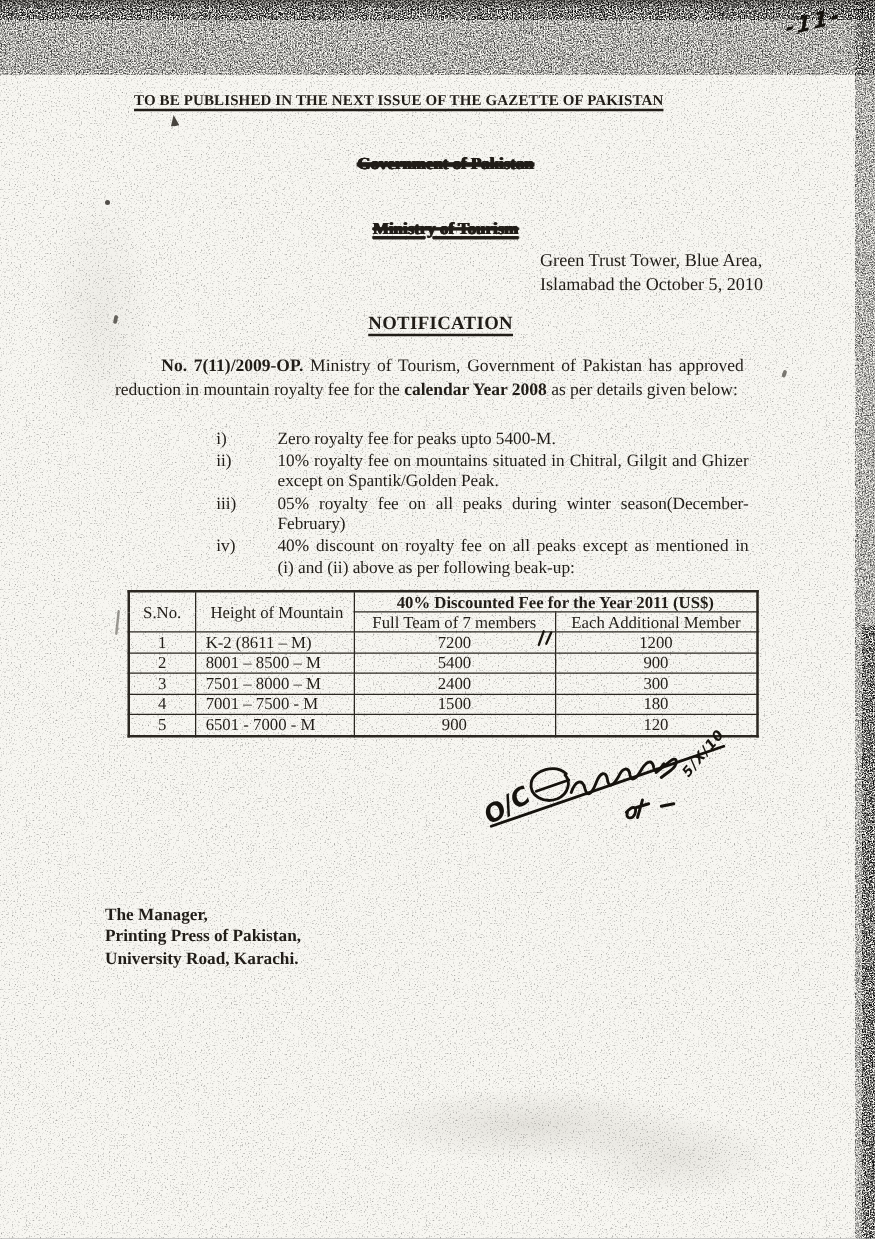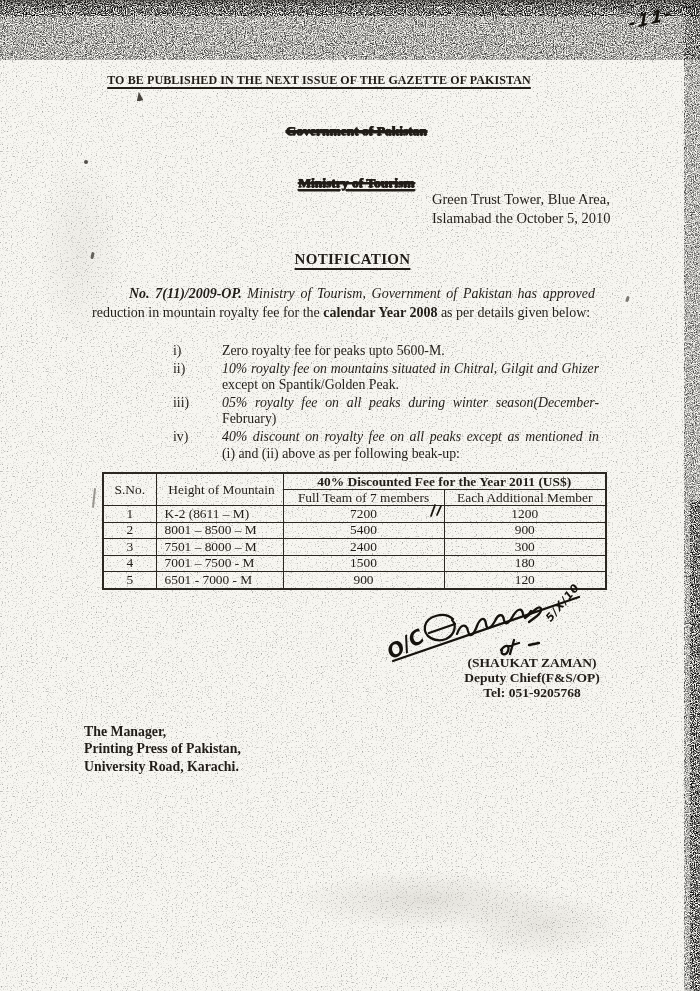--- a/index.html
+++ b/index.html
@@ -42,26 +42,26 @@
   .doc-title{top:73px;left:90px;width:458px;text-align:center;
     font-weight:bold;font-size:12px;letter-spacing:.1px;
     text-decoration:underline;text-decoration-thickness:1.6px;text-underline-offset:3px;}
   .org{top:122px;left:90px;width:505px;text-align:center;transform:translateX(14px);
     font-weight:bold;font-size:13.5px;line-height:17px;}
   .org-smudge{text-shadow:.6px 0 currentColor, -.6px 0 currentColor, 0 .5px currentColor;
     text-decoration:line-through;text-decoration-color:rgba(33,29,24,.5);text-decoration-thickness:3px;}
   .org-underline{text-shadow:.6px 0 currentColor, -.6px 0 currentColor, 0 .5px currentColor;
     text-decoration:underline line-through;
     text-decoration-color:rgba(33,29,24,.75);text-decoration-thickness:2px;text-underline-offset:2px;margin-top:35px;}
-  .dateline{top:190px;left:432px;font-size:14.5px;line-height:18.5px;}
+  .dateline{top:200px;left:432px;font-size:14.5px;line-height:18.5px;}
   .notif-head{top:251px;left:90px;width:505px;text-align:center;transform:translateX(10px);
     font-weight:bold;font-size:15px;letter-spacing:.3px;
     text-decoration:underline;text-decoration-thickness:1.6px;text-underline-offset:3.5px;}
   .para{top:285px;left:92px;width:503px;font-size:14px;line-height:18.5px;}
-  .jline{text-align:justify;overflow:hidden;font-style:italic;}
+  .jline{text-align:justify;overflow:hidden;}
   .jline::after{content:"";display:inline-block;width:100%;}
   .para .jline{height:18.5px;}
   .para .l1{text-indent:37px;}
   .b{font-weight:bold;}
 
   .points{top:343px;left:173px;width:426px;font-size:13.8px;line-height:16.6px;}
   .point{display:flex;margin-bottom:1px;}
   .point .marker{width:49px;flex:none;}
   .point .ptext{width:377px;}
   .points .jline{height:16.6px;}
@@ -134,21 +134,21 @@
     </div>
     <div>
       <span>reduction in mountain royalty fee for the </span><span class="b">calendar Year 2008</span><span> as per details given below:</span>
     </div>
   </div>
 
   <div class="abs points">
     <div class="point">
       <div class="marker">i)</div>
       <div class="ptext">
-        <div>Zero royalty fee for peaks upto 5600-M.</div>
+        <div>Zero royalty fee for peaks upto 5400-M.</div>
       </div>
     </div>
     <div class="point">
       <div class="marker">ii)</div>
       <div class="ptext">
         <div class="jline">10% royalty fee on mountains situated in Chitral, Gilgit and Ghizer</div>
         <div>except on Spantik/Golden Peak.</div>
       </div>
     </div>
     <div class="point">
@@ -232,25 +232,20 @@
       <path d="M46,45 L72,36"></path>
       <path d="M74,46 c3,-9 9,-12 11,-3 c2,8 6,3 9,-5 c3,-8 8,-10 9,-2 c1,7 5,4 9,-3 c3,-7 8,-8 9,-1 c1,6 5,3 9,-4 c4,-7 9,-9 10,-2 c1,5 4,3 8,-3"></path>
       <path d="M142,30 l11,-9 c6,-5 7,2 1,7 l-8,6"></path>
       <path d="M118,62 c5,-6 9,-5 7,1 c-2,5 -8,4 -6,-1 M131,52 l-4,14 M126,58 l10,-3"></path>
       <path d="M146,57 l10,-2"></path>
     </g>
   </svg>
   <div class="abs hand hand-oc">O/C</div>
   <div class="abs hand hand-date">5/X/10</div>
 
-  <div class="abs sig-block">
-    <div>(SHAUKAT ZAMAN)</div>
-    <div>Deputy Chief(F&amp;S/OP)</div>
-    <div>Tel: 051-9205768</div>
-  </div>
 
   <div class="abs recipient">
     <div>The Manager,</div>
     <div>Printing Press of Pakistan,</div>
     <div>University Road, Karachi.</div>
   </div>
 
 </div>
 
 </body></html>

